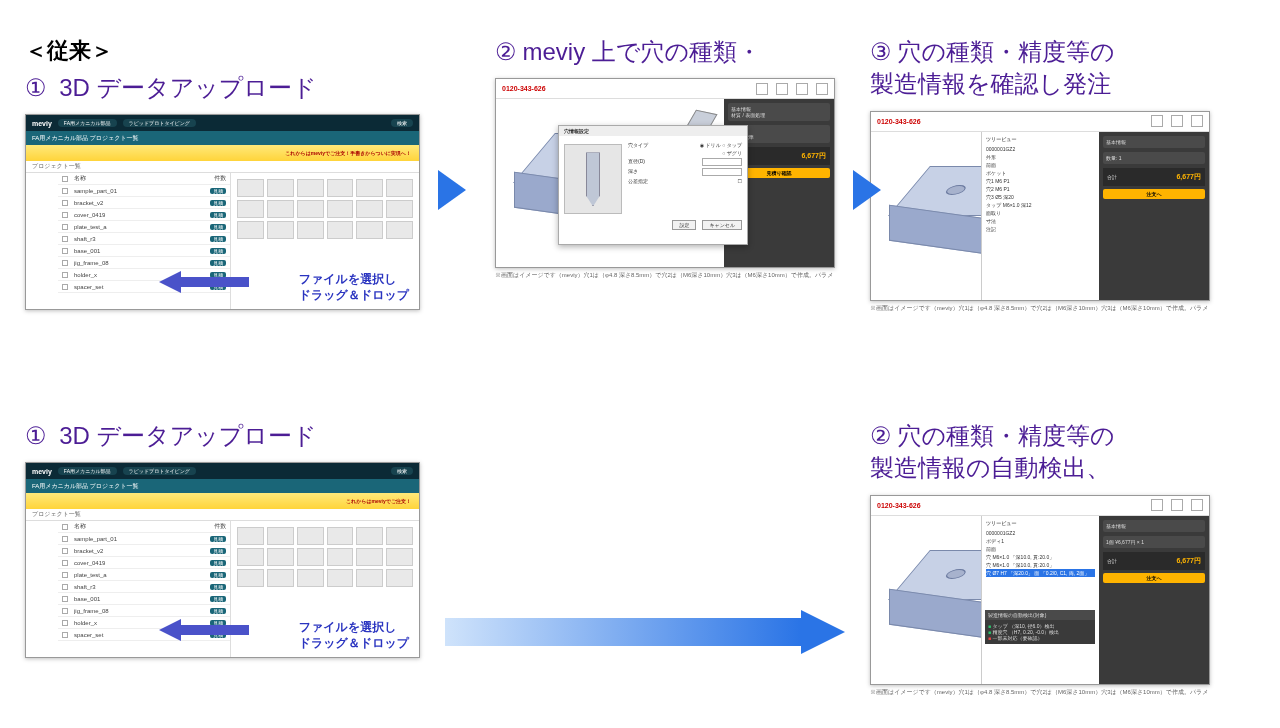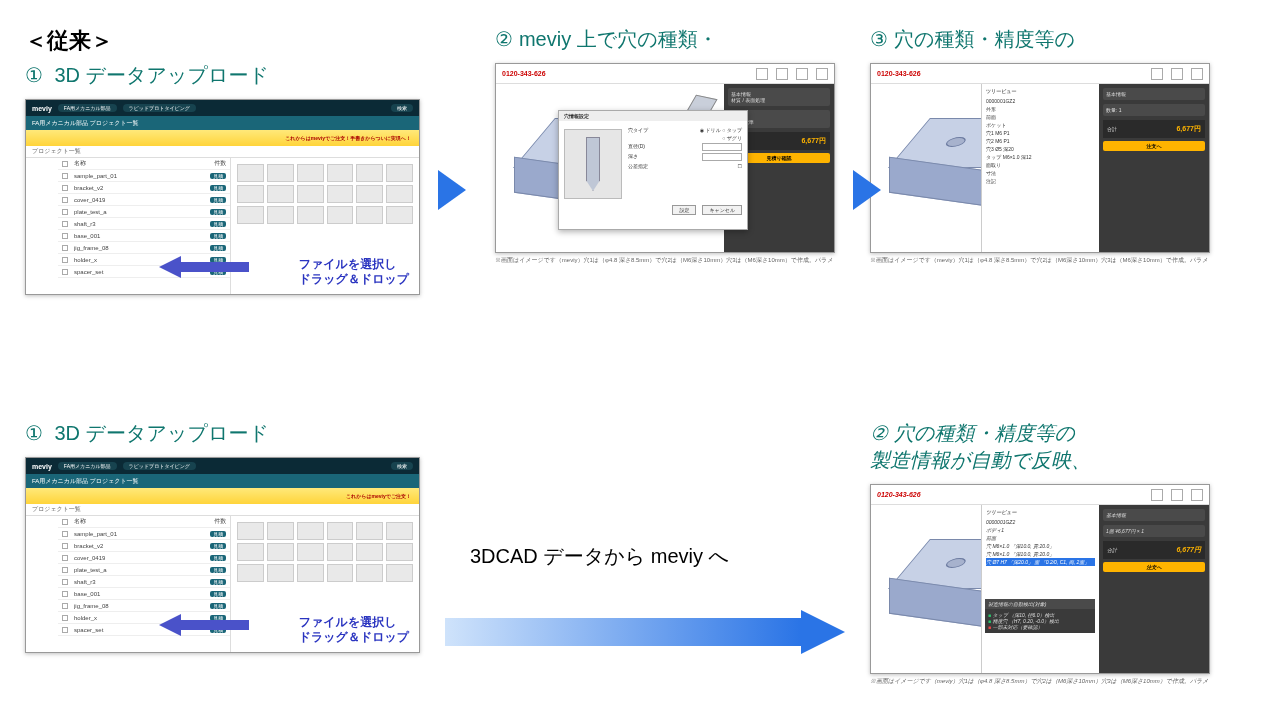--- a/index.html
+++ b/index.html
@@ -6,30 +6,30 @@
   body {
     width: 1280px;
     height: 728px;
     font-family: "Hiragino Sans", "Meiryo", sans-serif;
     background: #fff;
     position: relative;
     overflow: hidden;
   }
 
   .row { position: absolute; left: 0; right: 0; display: flex; align-items: flex-start; }
-  .row1 { top: 26px; }
+  .row1 { top: 36px; }
   .row2 { top: 420px; }
 
   .cell { position: relative; }
   .cell1 { width: 435px; padding-left: 25px; }
   .cell2 { width: 400px; padding-left: 60px; }
   .cell3 { width: 440px; padding-left: 35px; }
 
   .section-label { font-size: 22px; font-weight: 600; margin-bottom: 6px; color: #000; }
-  .step-label { font-size: 20px; color: #0f766e; margin-bottom: 10px; line-height: 1.35; }
+  .step-label { font-size: 24px; color: #4c1d95; margin-bottom: 10px; line-height: 1.35; }
   .circled { display: inline-block; margin-right: 6px; }
 
   
   .shot {
     border: 1px solid #999;
     background: #fff;
     box-shadow: 0 1px 4px rgba(0,0,0,.25);
     font-size: 6px;
     color: #444;
     position: relative;
@@ -202,21 +202,21 @@
     font-size:5px; padding:3px;
   }
   .autopanel .aptitle { background:#4a4a4a; margin:-3px -3px 3px -3px; padding:2px 3px; }
   .autopanel .ap-green::before { content:"■ "; color:#29c46b; }
   .autopanel .ap-red::before   { content:"■ "; color:#e44; }
 
   .footnote {
     font-size:6px; color:#666; margin-top:4px; line-height:1.3; max-width:340px; white-space:nowrap; overflow:hidden;
   }
 
-  .new-step3-wrap { position:relative;font-style:italic; }
+  .new-step3-wrap { position:relative; }
 
 </style>
 </head>
 <body>
 
 <div class="row row1">
 
   <div class="cell cell1">
     <div class="section-label">＜従来＞</div>
     <div class="step-label">
@@ -402,20 +402,21 @@
           <div class="btn">見積り確認</div>
         </div>
       </div>
     </div>
     <div class="footnote">※画面はイメージです（meviy）穴1は（φ4.8 深さ8.5mm）で穴2は（M6深さ10mm）穴3は（M6深さ10mm）で作成。パラメトリックからmeviyへ製造情報が自動反映されます。（画面は開発中のものです）</div>
   </div>
 
   <div class="cell cell3">
     <div class="step-label">
       <span class="circled">③</span><span>穴の種類・精度等の</span><br>
+      <span>製造情報を確認し発注</span>
     </div>
     <div class="shot shot-3d">
       <div class="top">
         <span class="tel">0120-343-626</span>
         <span class="sp"></span>
         <span class="iconbox"></span>
         <span class="iconbox"></span>
         <span class="iconbox"></span>
       </div>
       <div class="mainrow">
@@ -574,21 +575,21 @@
         </div>
       </div>
     </div>
   </div>
 
   <div class="cell cell2"></div>
 
   <div class="cell cell3 new-step3-wrap">
     <div class="step-label">
       <span class="circled">②</span><span>穴の種類・精度等の</span><br>
-      <span>製造情報が自動で反映、</span><br>
+      <span>製造情報の自動検出、</span><br>
     </div>
     <div class="shot shot-3d">
       <div class="top">
         <span class="tel">0120-343-626</span>
         <span class="sp"></span>
         <span class="iconbox"></span>
         <span class="iconbox"></span>
         <span class="iconbox"></span>
       </div>
       <div class="mainrow">
@@ -634,18 +635,17 @@
           <div class="btn">注文へ</div>
         </div>
       </div>
     </div>
     <div class="footnote">※画面はイメージです（meviy）穴1は（φ4.8 深さ8.5mm）で穴2は（M6深さ10mm）穴3は（M6深さ10mm）で作成。パラメトリックからmeviyへ製造情報が自動反映されます。（画面は開発中のものです）</div>
   </div>
 
 </div>
 
 <div class="bigarrow-label">
-  <div>3DCAD データから meviy へ</div>
 </div>
 <div class="bigarrow">
   <div class="shaft"></div>
     <div class="head"></div>
 </div>
 
 </body></html>

